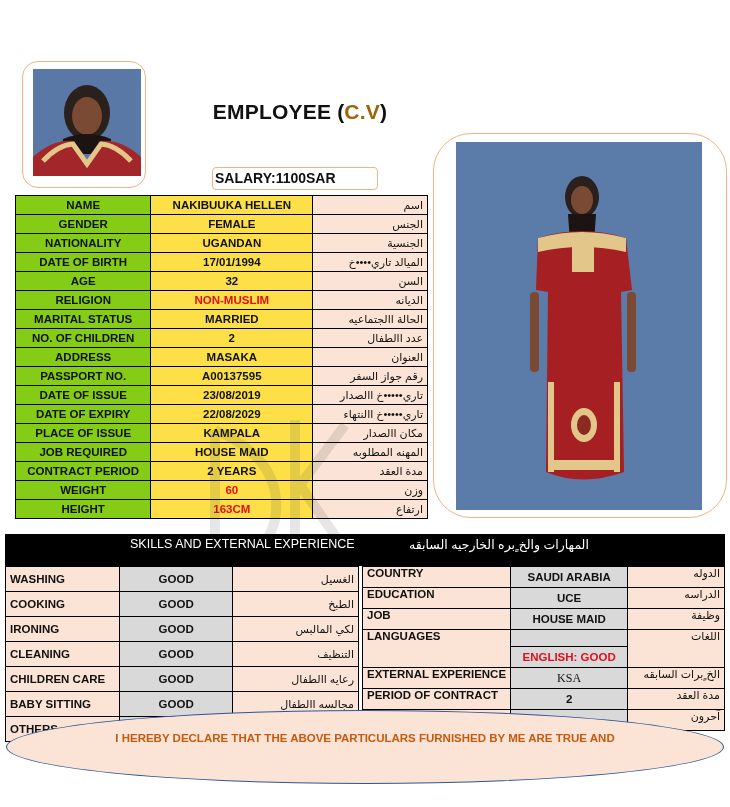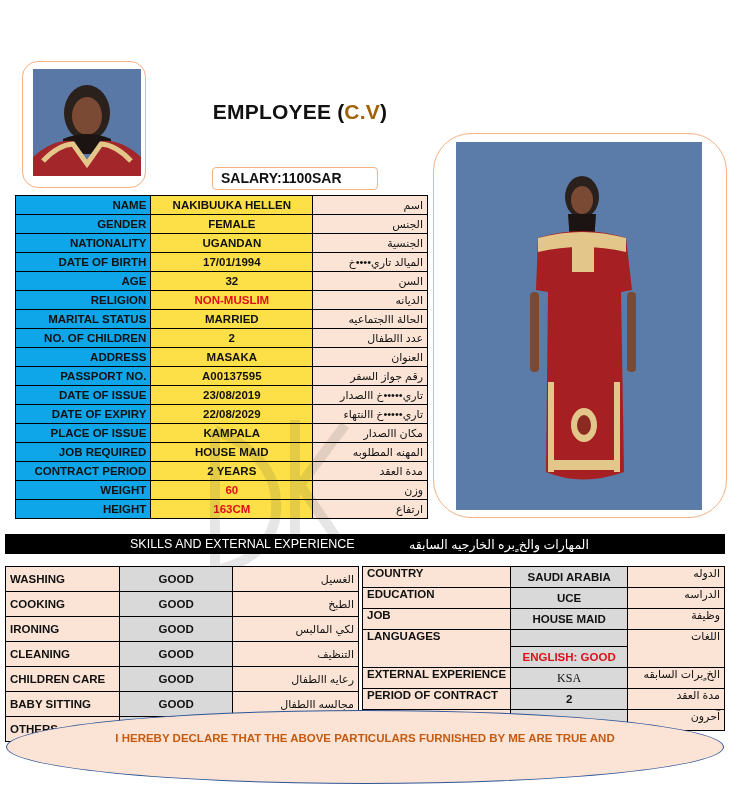--- a/index.html
+++ b/index.html
@@ -19,36 +19,36 @@
   .photo-large .photo { left: 22px; top: 8px; width: 246px; height: 368px; }
 
   .title {
     position: absolute; left: 210px; top: 100px; width: 180px; text-align: center;
     font-weight: bold; font-size: 21px; letter-spacing: 0.2px;
   }
   .title .accent { color: #a16207; }
 
   .salary {
     position: absolute; left: 212px; top: 167px; width: 166px; height: 23px;
-    border: 1.5px solid #f4b183; border-radius: 4px; padding-left: 8px;
+    border: 1.5px solid #f4b183; border-radius: 4px; padding-left: 2px;
     font-weight: bold; font-size: 14px; line-height: 20px;
   }
 
   table { border-collapse: collapse; position: absolute; }
   td { border: 1px solid #000; font-size: 11.5px; font-weight: bold; padding: 0 4px; white-space: nowrap; }
 
   .main-table { left: 15px; top: 195px; width: 413px; }
   .main-table td { height: 19px; }
-  .main-table td.lbl { width: 140px; background: #0ea5e9; text-align: right; }
+  .main-table td.lbl { width: 140px; background: #84cc16; text-align: center; }
   .main-table td.val { width: 173px; background: #fde047; text-align: center; }
   .main-table td.ar { width: 122px; background: #fbe4d5; text-align: right; font-weight: normal; font-size: 11px; direction: rtl; }
   .red { color: #e0101a; }
 
   .section-bar {
-    position: absolute; left: 5px; top: 534px; width: 720px; height: 20px; background: #000; color: #fff;
+    position: absolute; left: 5px; top: 534px; width: 720px; height: 32px; background: #000; color: #fff;
     font-size: 12.5px;
   }
   .section-bar .en { position: absolute; left: 125px; top: 3px; }
   .section-bar .ar { position: absolute; left: 404px; top: 3px; direction: rtl; }
 
   .skills-table { left: 5px; top: 566px; width: 354px; }
   .skills-table td { height: 25px; }
   .skills-table td.lbl { width: 114px; background: #fbe4d5; }
   .skills-table td.val { width: 114px; background: #d9d9d9; text-align: center; }
   .skills-table td.ar { width: 126px; background: #fbe4d5; text-align: right; font-weight: normal; font-size: 11px; direction: rtl; }

